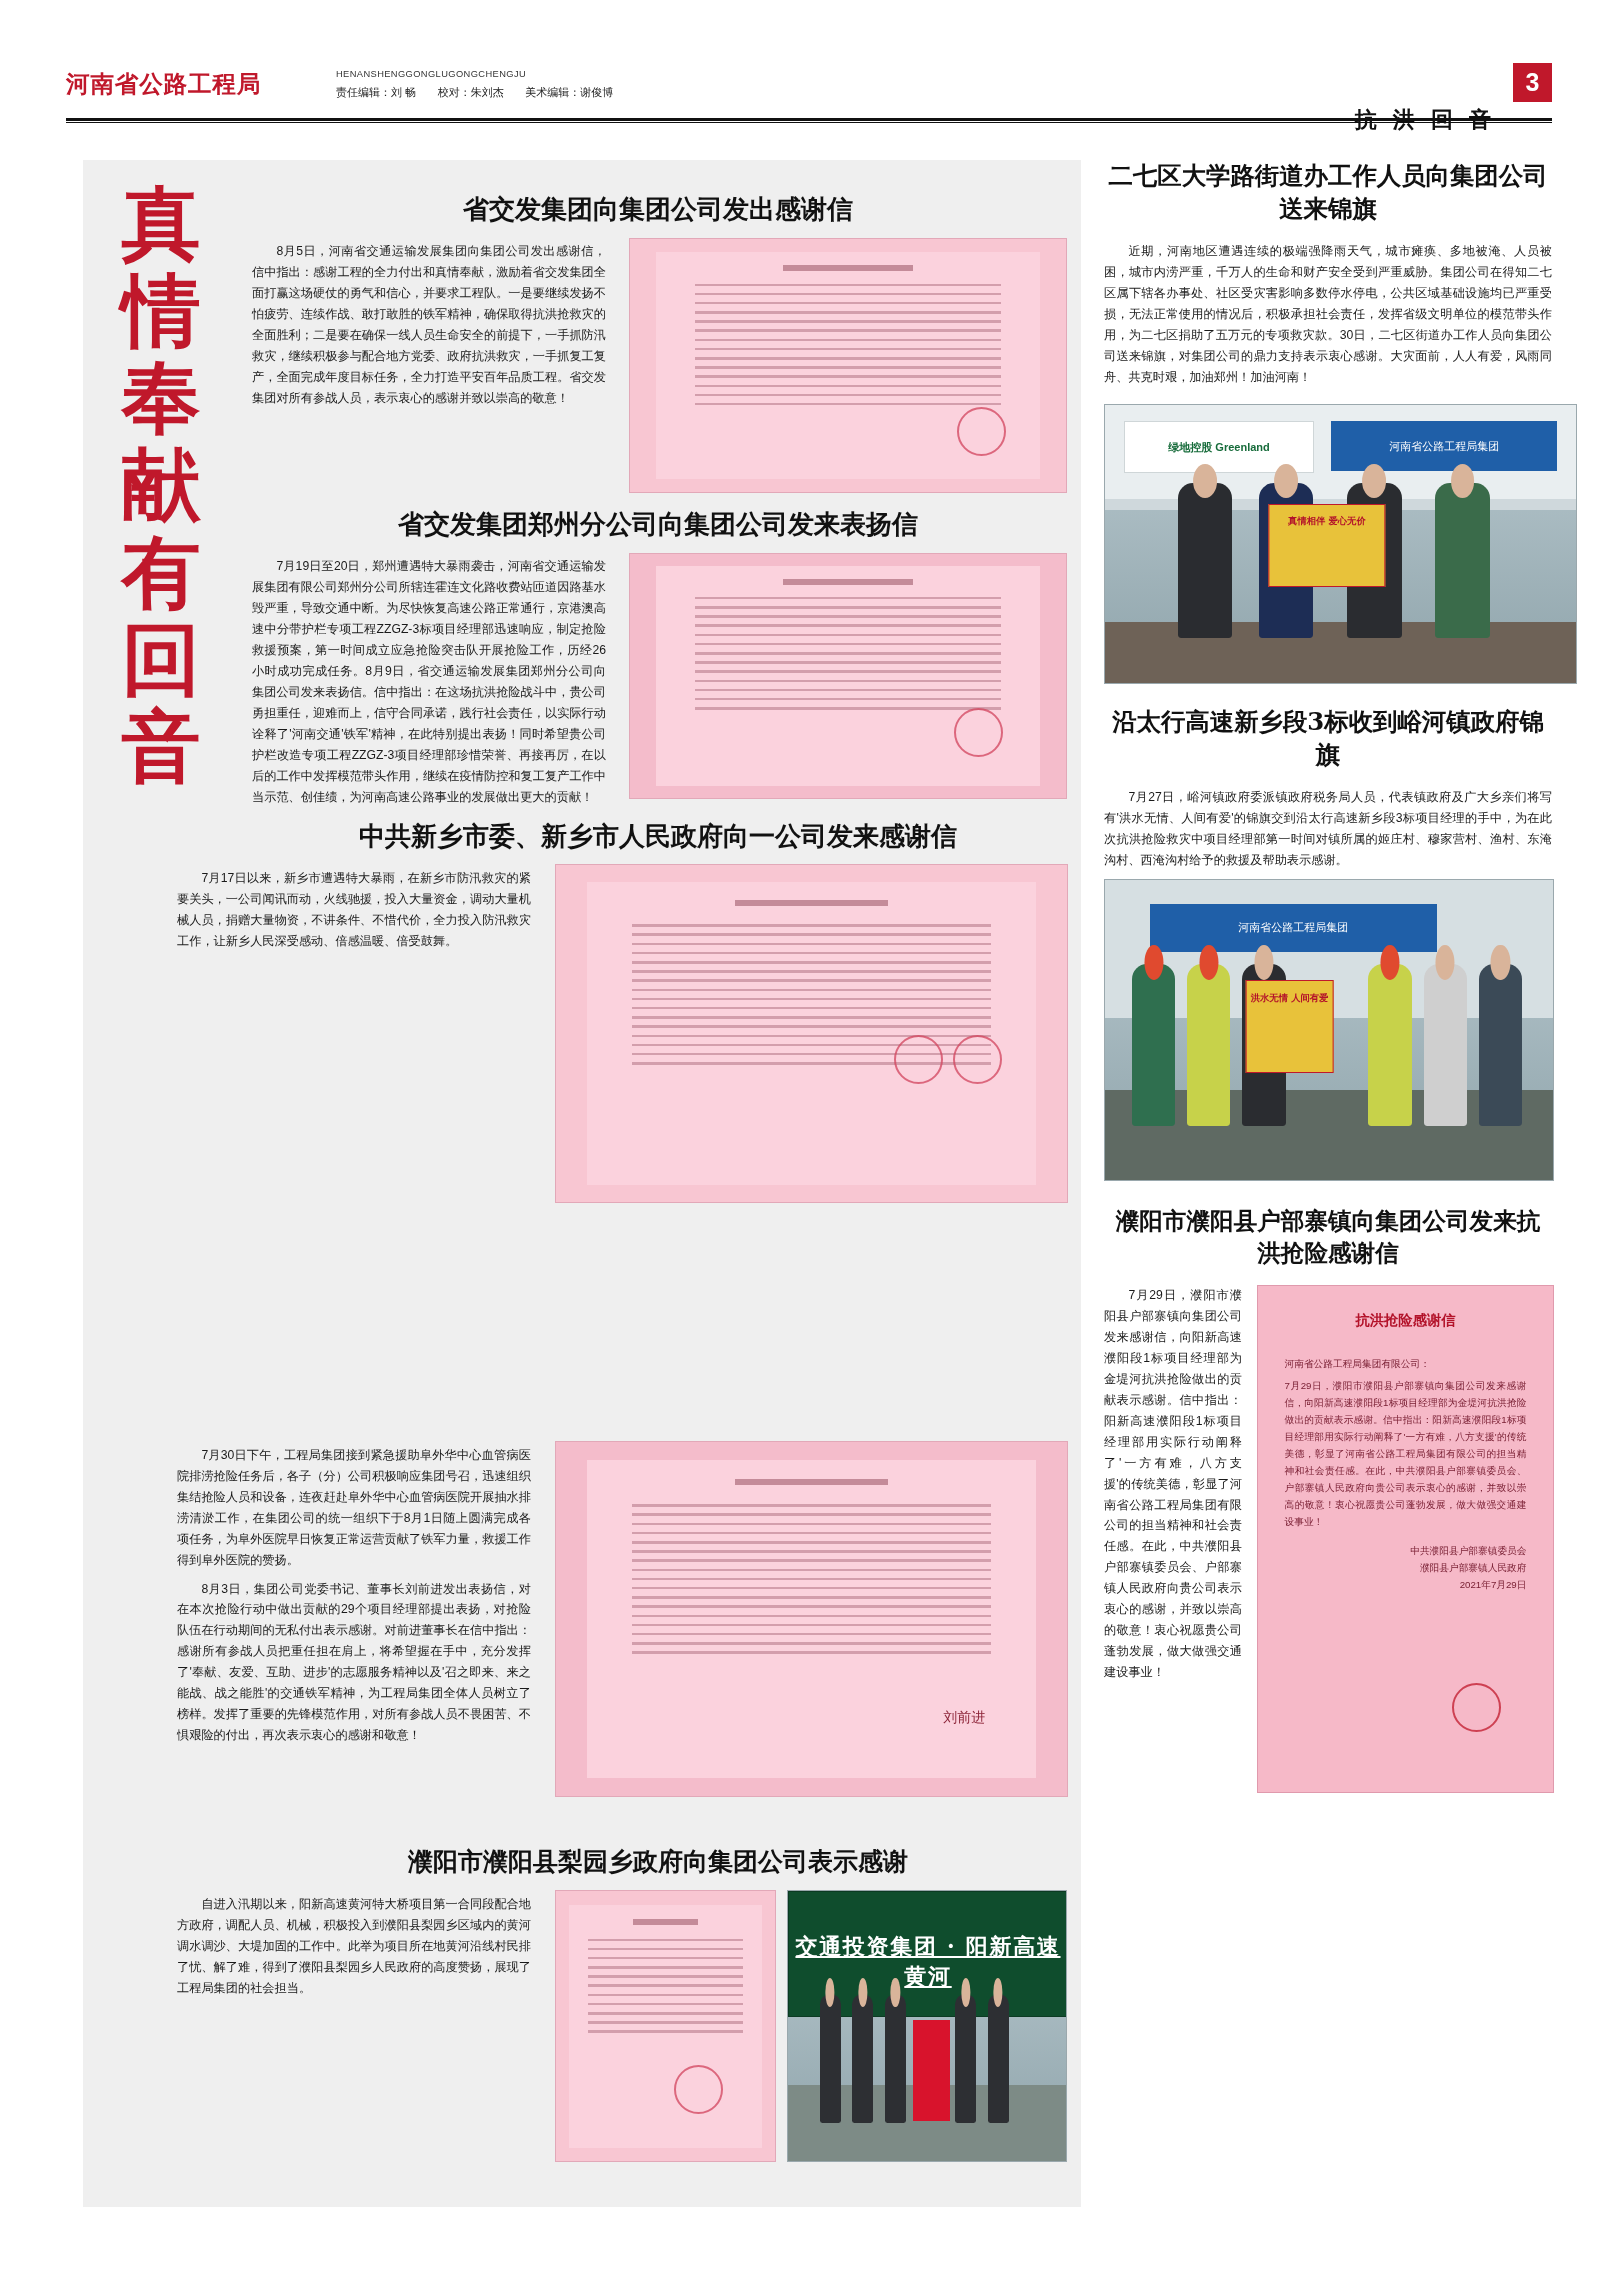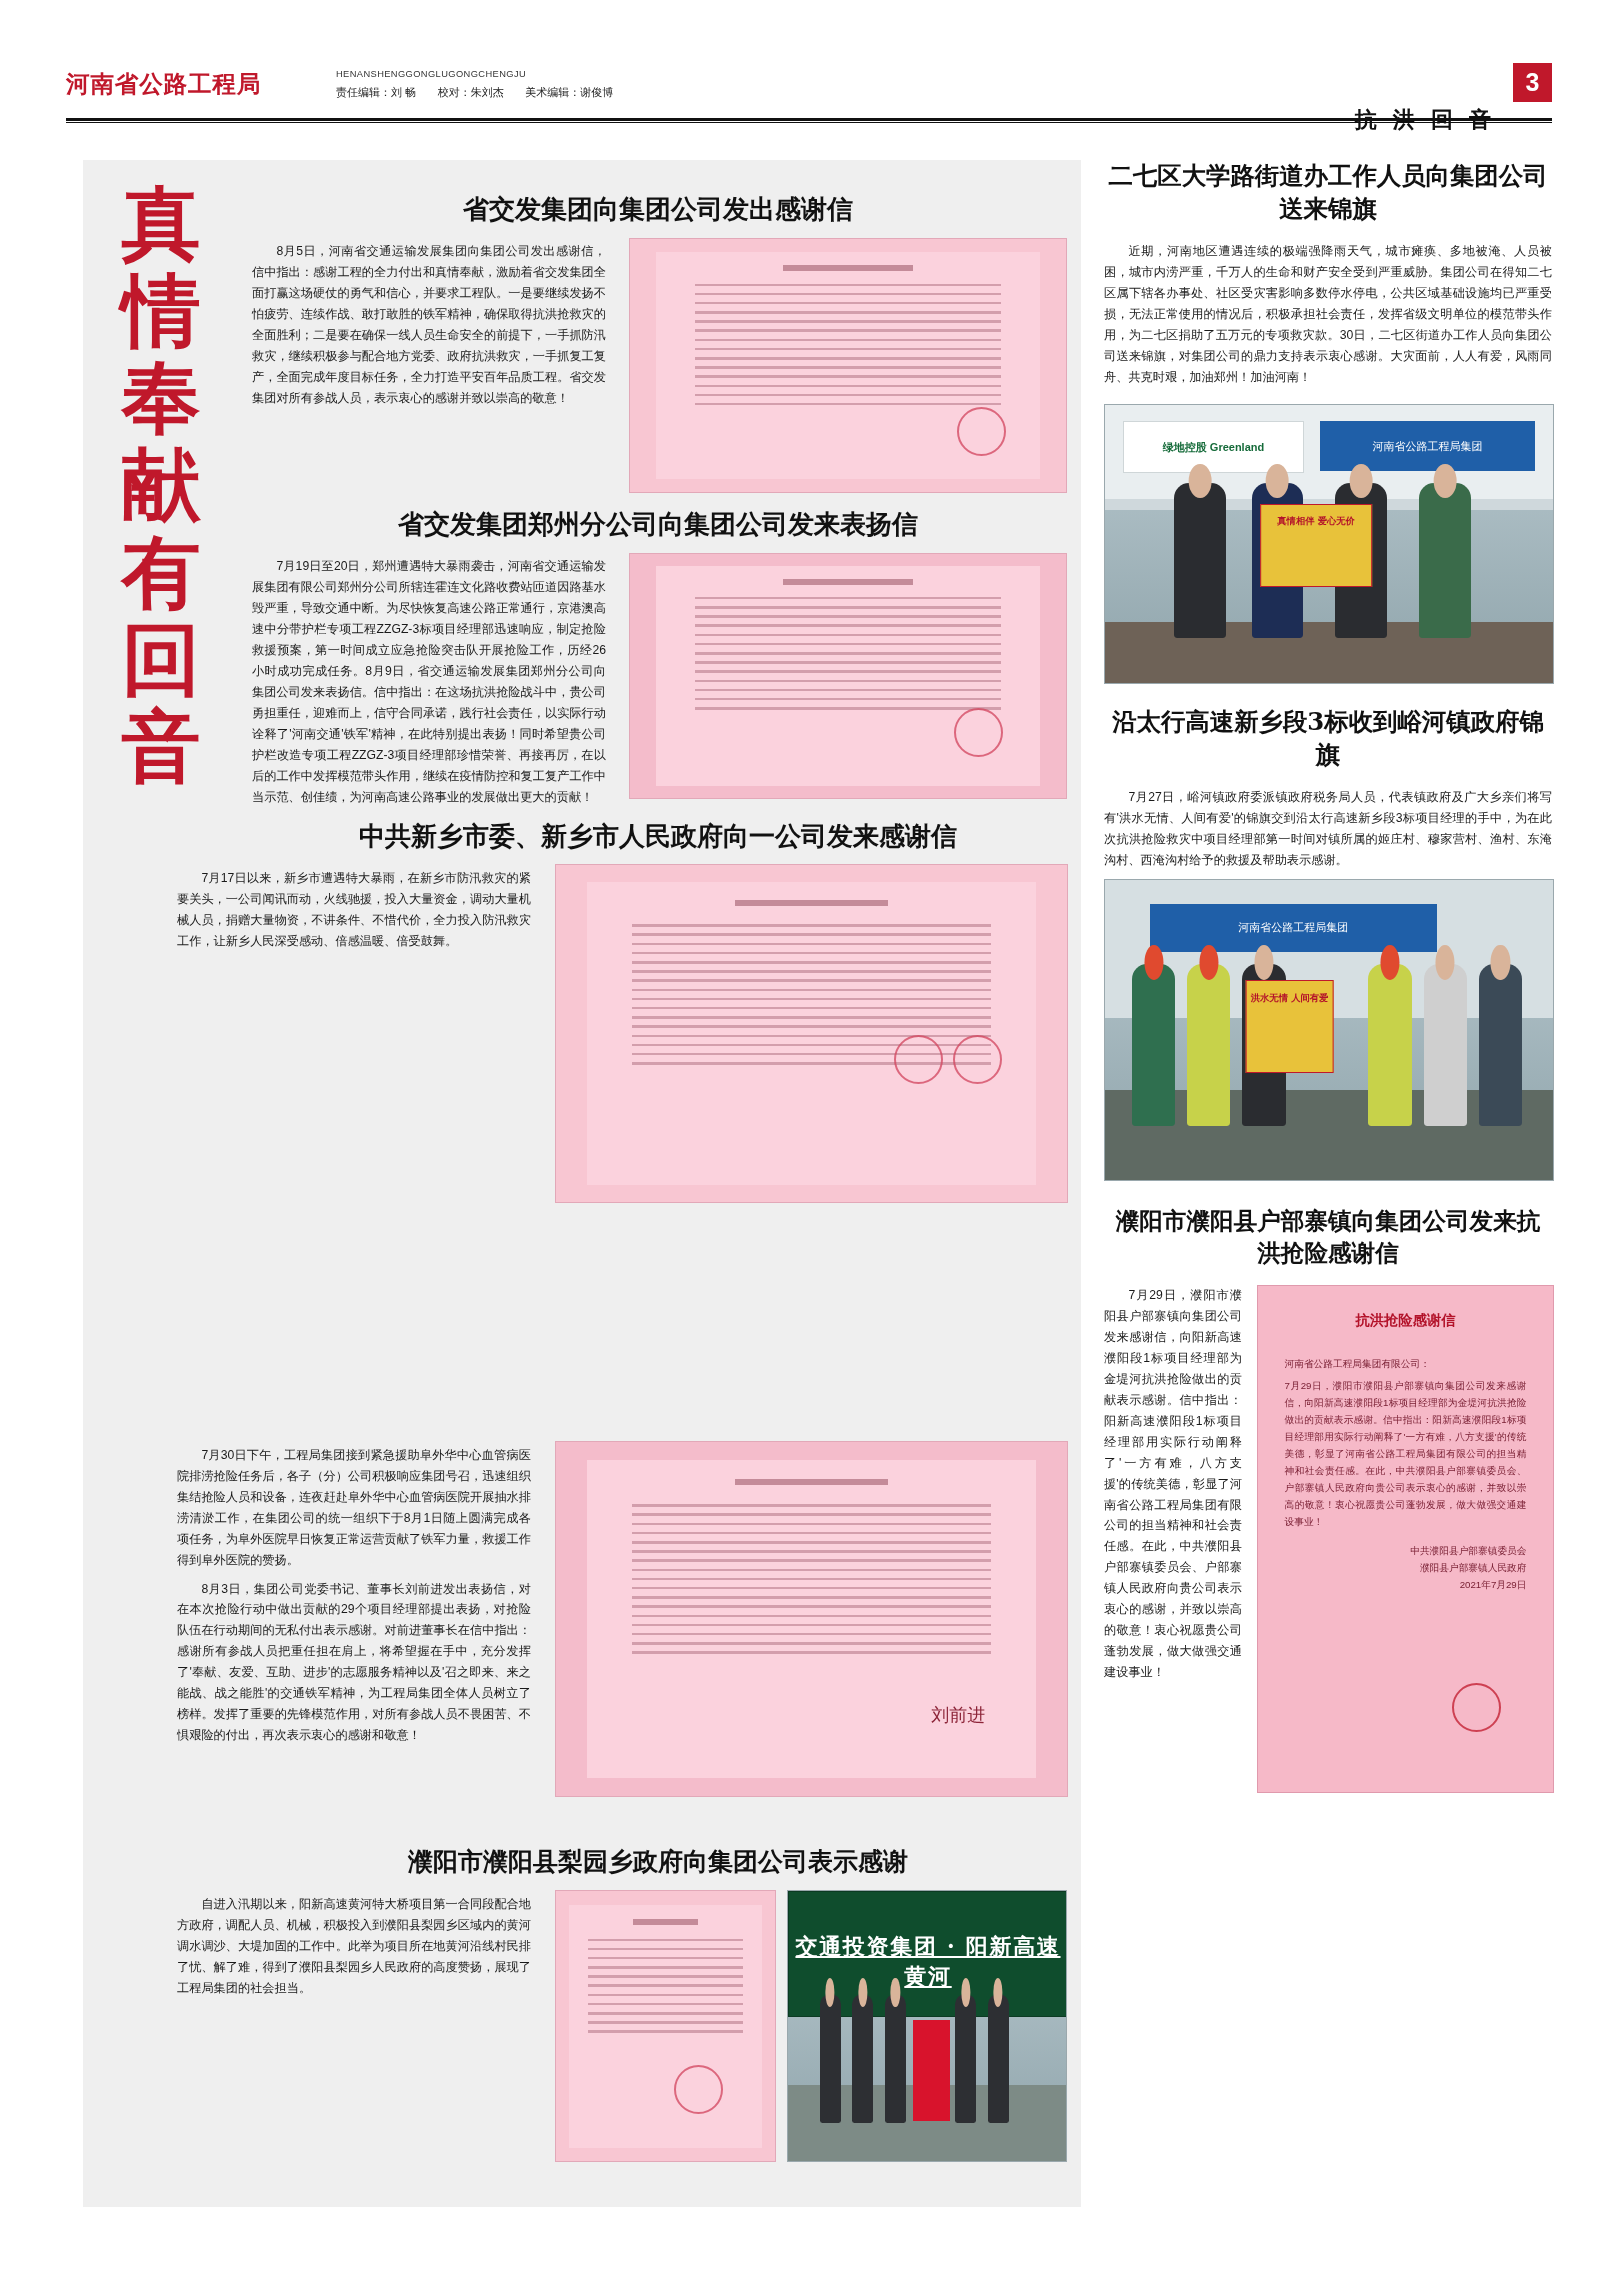--- a/index.html
+++ b/index.html
@@ -315,21 +315,21 @@
             <i></i>
             <i></i>
             <i></i>
             <i></i>
             <i></i>
             <i></i>
             <i></i>
             <i></i>
             <i></i>
         </div>
-        <div style="position:absolute; right:51px; bottom:51px; font-family:'DejaVu Serif',serif; color:#8c2438; font-size:18px;">刘前进</div>
+        <div style="position:absolute; right:51px; bottom:51px; font-family:'DejaVu Serif',serif; color:#8c2438; font-size:14px;">刘前进</div>
       </div>
     </div>
 
     <h2 class="headline" style="position:absolute; left:169px; top:1685px; width:812px; font-size:25px;">濮阳市濮阳县梨园乡政府向集团公司表示感谢</h2>
 
     <div class="body-text" style="position:absolute; left:94px; top:1734px; width:354px;">
       <p>自进入汛期以来，阳新高速黄河特大桥项目第一合同段配合地方政府，调配人员、机械，积极投入到濮阳县梨园乡区域内的黄河调水调沙、大堤加固的工作中。此举为项目所在地黄河沿线村民排了忧、解了难，得到了濮阳县梨园乡人民政府的高度赞扬，展现了工程局集团的社会担当。</p>
     </div>
 
     <div class="doc" style="position:absolute; left:472px; top:1730px; width:219px; height:270px;">
@@ -381,21 +381,21 @@
   </div>
 
   <div class="right-col">
 
     <h2 class="headline" style="font-size:24.4px; margin:0 0 15px 0;">二七区大学路街道办工作人员向集团公司送来锦旗</h2>
 
     <div class="body-text">
       <p>近期，河南地区遭遇连续的极端强降雨天气，城市瘫痪、多地被淹、人员被困，城市内涝严重，千万人的生命和财产安全受到严重威胁。集团公司在得知二七区属下辖各办事处、社区受灾害影响多数停水停电，公共区域基础设施均已严重受损，无法正常使用的情况后，积极承担社会责任，发挥省级文明单位的模范带头作用，为二七区捐助了五万元的专项救灾款。30日，二七区街道办工作人员向集团公司送来锦旗，对集团公司的鼎力支持表示衷心感谢。大灾面前，人人有爱，风雨同舟、共克时艰，加油郑州！加油河南！</p>
     </div>
 
-    <div class="photo" style="width:448px; height:278px; margin-top:16px;">
+    <div class="photo" style="width:448px; height:278px; margin-top:16px;padding-left:23px;">
       <div class="sky"></div>
       <div style="position:absolute; left:0; top:0; width:100%; height:34%; background:#e9eef0;"></div>
       <div style="position:absolute; left:4%; top:6%; width:40%; height:18%; background:#ffffff; border:0.8px solid #cfd6d8;
                   color:#166b3a; font-size:11px; font-weight:bold; display:flex; align-items:center; justify-content:center;">绿地控股 Greenland</div>
       <div style="position:absolute; right:4%; top:6%; width:48%; height:18%; background:#1f5fa8; color:#fff;
                   font-size:11px; display:flex; align-items:center; justify-content:center;">河南省公路工程局集团</div>
       <div style="position:absolute; left:0; bottom:0; width:100%; height:22%; background:#6e6257;"></div>
       <div class="people" style="left:14%; right:14%; bottom:16%; height:56%;">
         <div class="person" style="left:2%; width:16%; background:#2a2c30;">
             <div class="head"></div>

